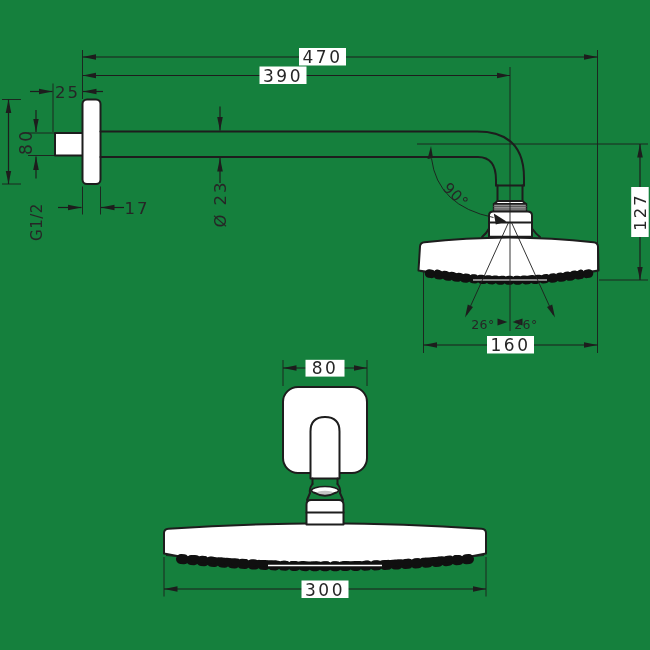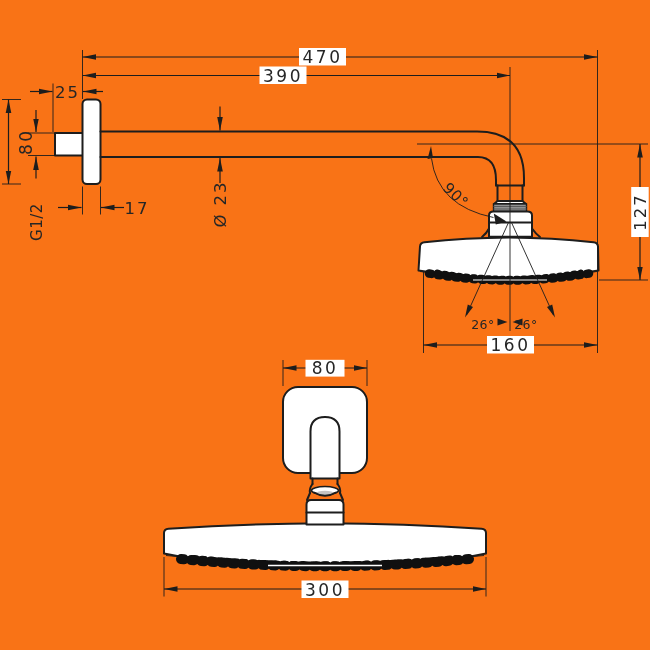--- a/index.html
+++ b/index.html
@@ -1,16 +1,16 @@
 <!DOCTYPE html>
 <html><head>
 <meta charset="utf-8">
 <style>
   html,body{margin:0;padding:0;background:#ffffff;}
-  .sheet{width:650px;height:650px;background:#f97316;position:relative;overflow:hidden;}
+  .sheet{width:650px;height:650px;background:#15803d;position:relative;overflow:hidden;}
   svg{display:block;}
   svg *{vector-effect:none;}
   .outline{fill:none;stroke:#1d1d1d;stroke-width:2;stroke-linecap:round;stroke-linejoin:round;}
   .outline-fill{fill:#ffffff;stroke:#1d1d1d;stroke-width:2;stroke-linejoin:round;}
   .dim{fill:none;stroke:#1d1d1d;stroke-width:1.2;}
   .thin{fill:none;stroke:#1d1d1d;stroke-width:0.9;}
   .arrow{fill:#1d1d1d;stroke:none;}
   .dtext{font-family:"DejaVu Sans",sans-serif;font-size:17px;letter-spacing:2.5px;fill:#262626;}
   .dtext-sm{font-family:"DejaVu Sans",sans-serif;font-size:16.5px;letter-spacing:2px;fill:#262626;}
   .dtext-xs{font-family:"DejaVu Sans",sans-serif;font-size:12.5px;letter-spacing:0.5px;fill:#262626;}

